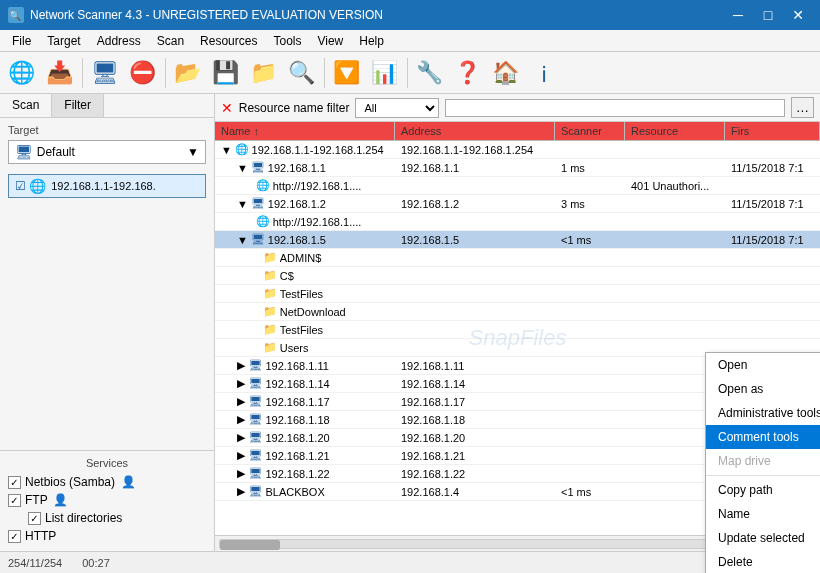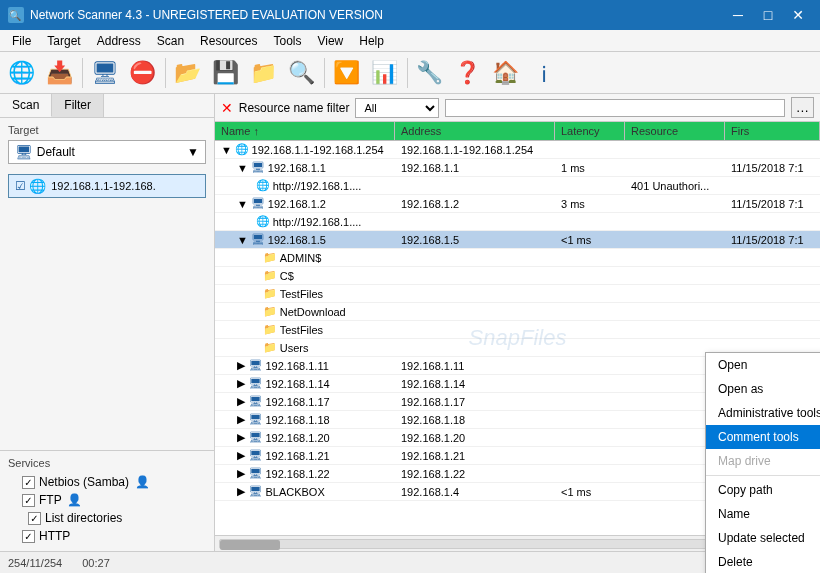--- a/index.html
+++ b/index.html
@@ -81,21 +81,21 @@
     }
     .scan-range {
       margin: 2px 8px;
       border: 1px solid #5588aa;
       background: #ddeeff;
       padding: 3px 6px;
       display: flex; align-items: center; gap: 4px;
     }
     .spacer-v { flex: 1; }
     .services-section { padding: 6px 8px; border-top: 1px solid #ccc; }
-    .service-item { display: flex; align-items: center; gap: 4px; padding: 2px 0; margin-left: 14px; }
+    .service-item { display: flex; align-items: center; gap: 4px; padding: 2px 0; }
     .sub-service-item { display: flex; align-items: center; gap: 4px; padding: 2px 0 2px 20px; }
     .checkbox { width: 13px; height: 13px; border: 1px solid #888; background: white; display: flex; align-items: center; justify-content: center; }
     .checked::after { content: '✓'; font-size: 10px; }
 
     
     .right-panel {
       flex: 1;
       background: white;
       display: flex;
       flex-direction: column;
@@ -112,21 +112,21 @@
     .filter-select {
       border: 1px solid #aaa; background: white;
       padding: 2px 4px; font-size: 11px; min-width: 80px;
     }
     .filter-search {
       flex: 1; border: 1px solid #aaa; padding: 2px 4px; font-size: 11px;
     }
 
     
     .table-header {
-      display: flex; background: #22c55e;
+      display: flex; background: #ef4444;
       border-bottom: 1px solid #bbb;
       font-size: 11px; color: #333;
     }
     .th { padding: 3px 6px; border-right: 1px solid #bbb; }
     .th.name { width: 180px; }
     .th.address { width: 160px; }
     .th.latency { width: 70px; }
     .th.comment { width: 100px; }
     .th.first { flex: 1; }
 
@@ -282,21 +282,21 @@
     </div>
     <div class="scan-range">
       <span style="color:#2060a0;">☑</span>
       <span style="color:#2060a0;font-size:14px;">🌐</span>
       <span style="font-size:11px;">192.168.1.1-192.168.</span>
     </div>
 
     <div class="spacer-v"></div>
 
     <div class="services-section">
-      <div class="section-label" style="padding:0 0 4px 0;">Services</div>
+      <div class="section-label" style="padding:0 0 4px 0;text-align:center;">Services</div>
 
       <div class="service-item">
         <div class="checkbox checked"></div>
         <span>Netbios (Samba)</span>
         <span style="color:#2060a0;margin-left:2px;">👤</span>
       </div>
       <div class="service-item">
         <div class="checkbox checked"></div>
         <span>FTP</span>
         <span style="color:#2060a0;margin-left:2px;">👤</span>
@@ -323,21 +323,21 @@
         <option>Shares</option>
         <option>Services</option>
       </select>
       <input type="text" class="filter-search" style="">
       <button style="border:1px solid #aaa;background:#f0f0f0;padding:2px 4px;cursor:pointer;">…</button>
     </div>
 
     <div class="table-header">
       <div class="th name">Name ↑</div>
       <div class="th address">Address</div>
-      <div class="th latency">Latency</div>
+      <div class="th latency">Scanner</div>
       <div class="th comment">Resource</div>
       <div class="th first">Firs</div>
     </div>
 
     <div class="table-body" style="position:relative;">
       <div class="watermark">SnapFiles</div>
 
       <div class="tree-row">
         <div class="cell name">
           <span style="margin-left:0px;">▼</span>

